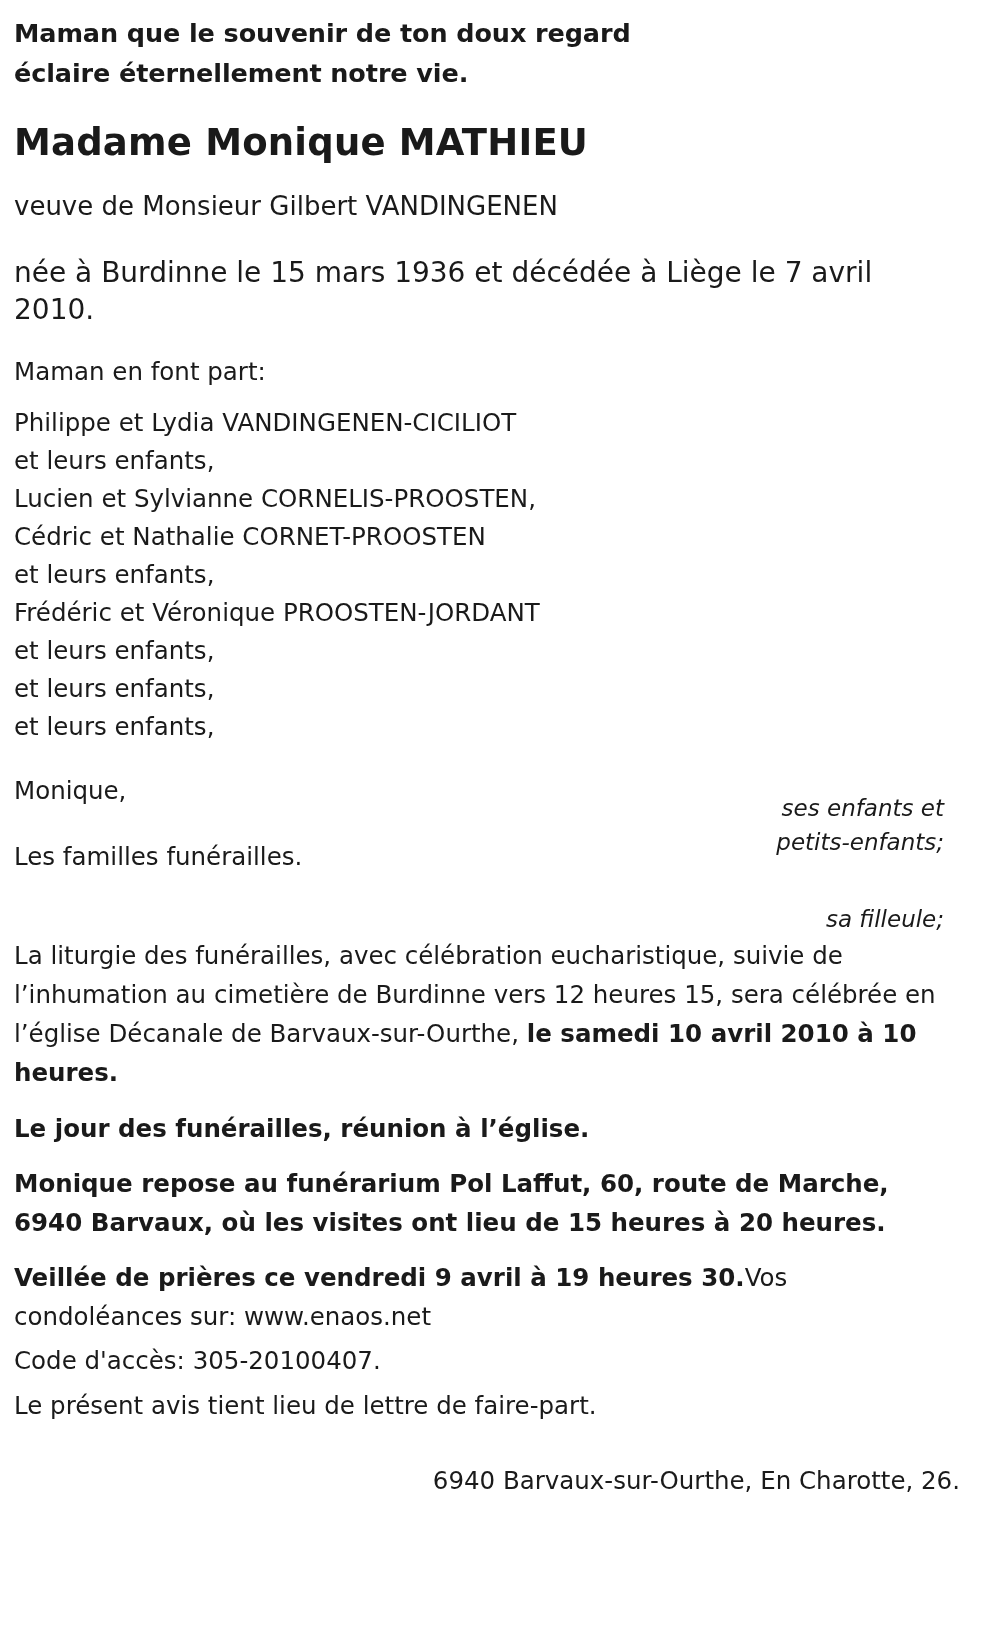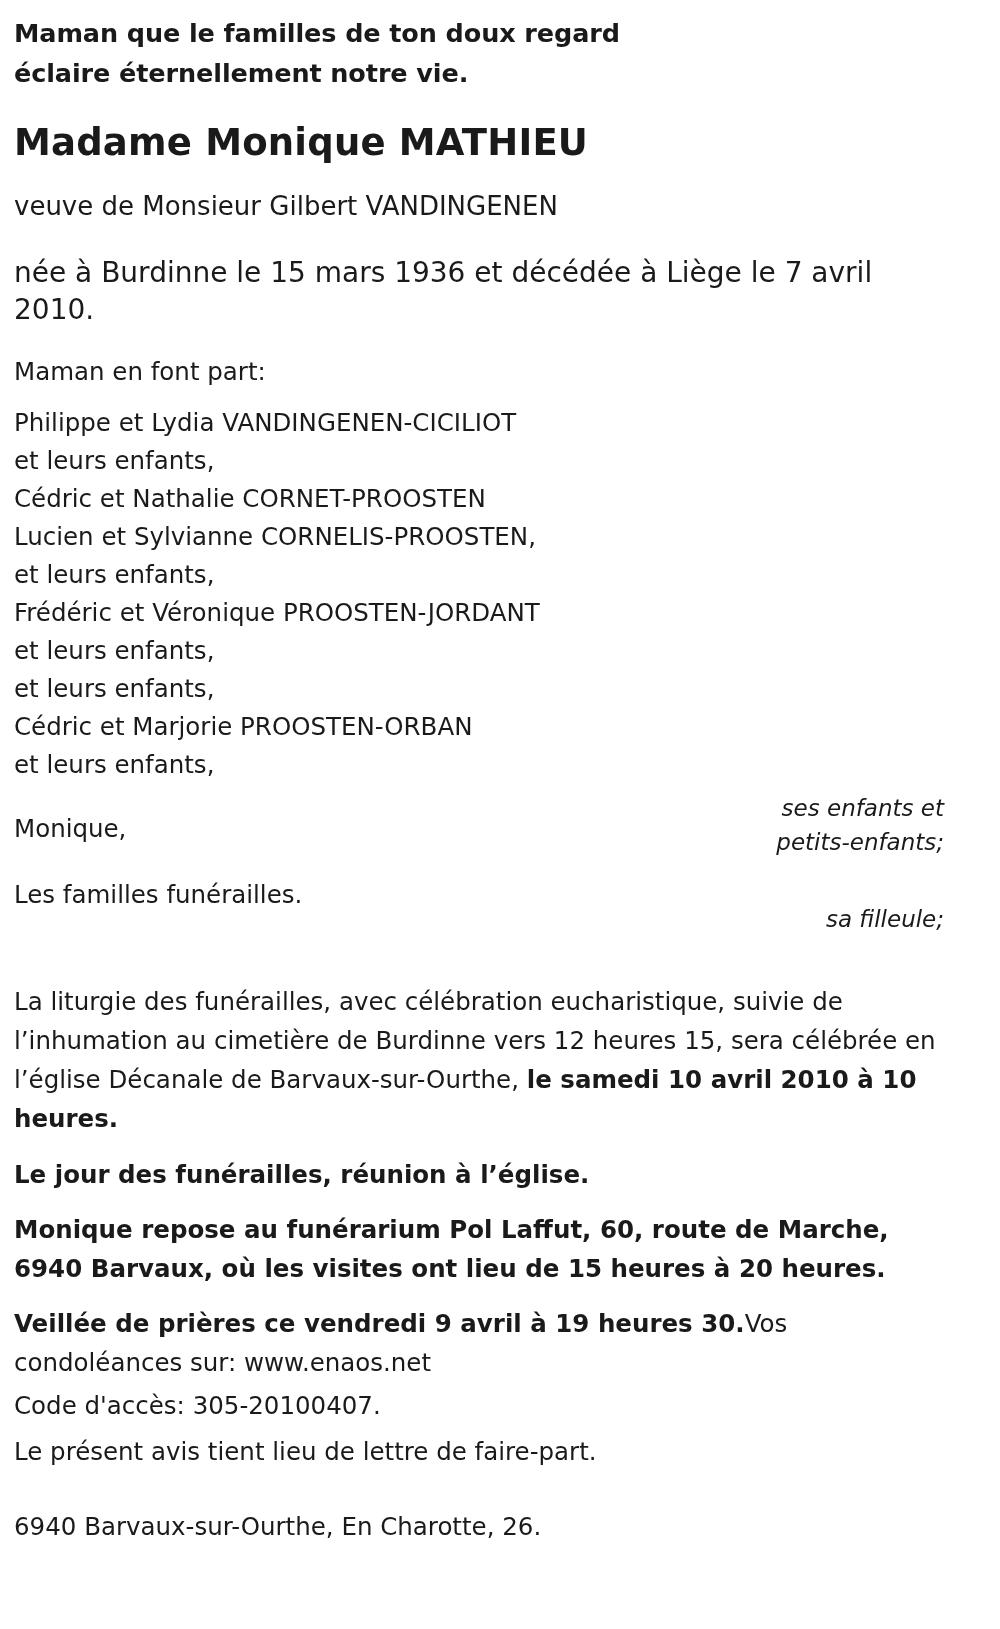--- a/index.html
+++ b/index.html
@@ -46,21 +46,21 @@
     line-height: 1.35;
     margin: 0 0 26px 0;
   }
   .announce-intro {
     font-size: 24.5px;
     line-height: 1.35;
     margin: 0 0 16px 0;
   }
   .family-block {
     position: relative;
-    margin: 0 0 12px 0;
+    margin: 0 0 4px 0;
   }
   .family-list {
     font-size: 24.5px;
     line-height: 1.55;
   }
   .family-list div { white-space: nowrap; }
   .side-notes {
     position: absolute;
     right: 16px;
     top: 388px;
@@ -93,51 +93,51 @@
   .para.tight { margin-bottom: 4px; }
   .footer-line {
     font-size: 24.5px;
     line-height: 1.6;
     margin: 0 0 6px 0;
   }
   .address {
     font-size: 24.5px;
     line-height: 1.6;
     margin: 36px 0 0 0;
+    text-align: right;
   }
 </style>
 </head>
 <body>
 
 <div class="page">
 
   <div class="epitaph">
-    <span>Maman que le familles de ton doux regard</span>
+    <span>Maman que le souvenir de ton doux regard</span>
     <span class="l2">éclaire éternellement notre vie.</span>
   </div>
 
   <div class="deceased-name">Madame Monique MATHIEU</div>
 
   <div class="spouse">veuve de Monsieur Gilbert VANDINGENEN</div>
 
   <div class="birth-death">née à Burdinne le 15 mars 1936 et décédée à Liège le 7 avril 2010.</div>
 
   <div class="announce-intro">Maman en font part:</div>
 
   <div class="family-block">
     <div class="family-list">
       <div>Philippe et Lydia VANDINGENEN-CICILIOT</div>
       <div>et leurs enfants,</div>
+      <div>Lucien et Sylvianne CORNELIS-PROOSTEN,</div>
       <div>Cédric et Nathalie CORNET-PROOSTEN</div>
-      <div>Lucien et Sylvianne CORNELIS-PROOSTEN,</div>
       <div>et leurs enfants,</div>
       <div>Frédéric et Véronique PROOSTEN-JORDANT</div>
       <div>et leurs enfants,</div>
       <div>et leurs enfants,</div>
-      <div>Cédric et Marjorie PROOSTEN-ORBAN</div>
       <div>et leurs enfants,</div>
     </div>
 
     <div class="side-notes">
       <div>ses enfants et</div>
       <div>petits-enfants;</div>
       <div class="note-2">sa filleule;</div>
     </div>
 
     <div class="solo-line">Monique,</div>

